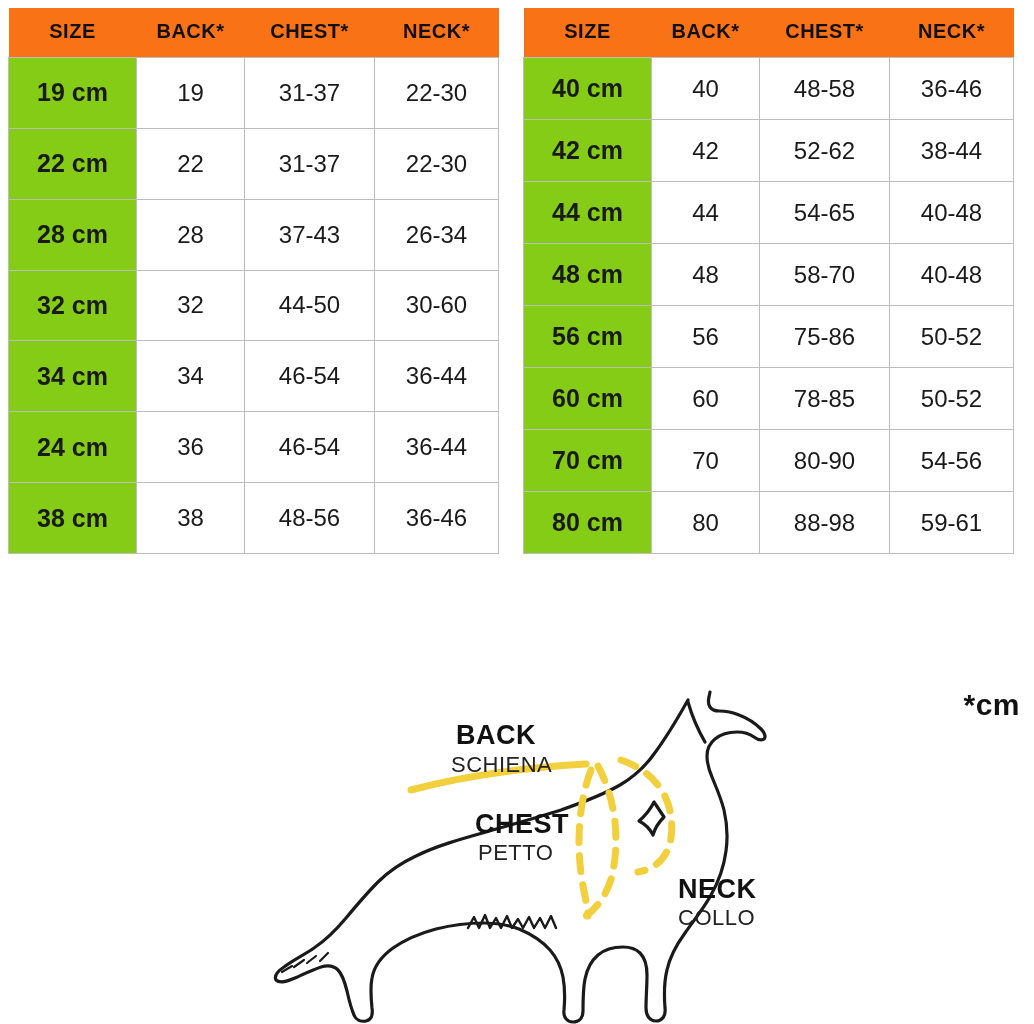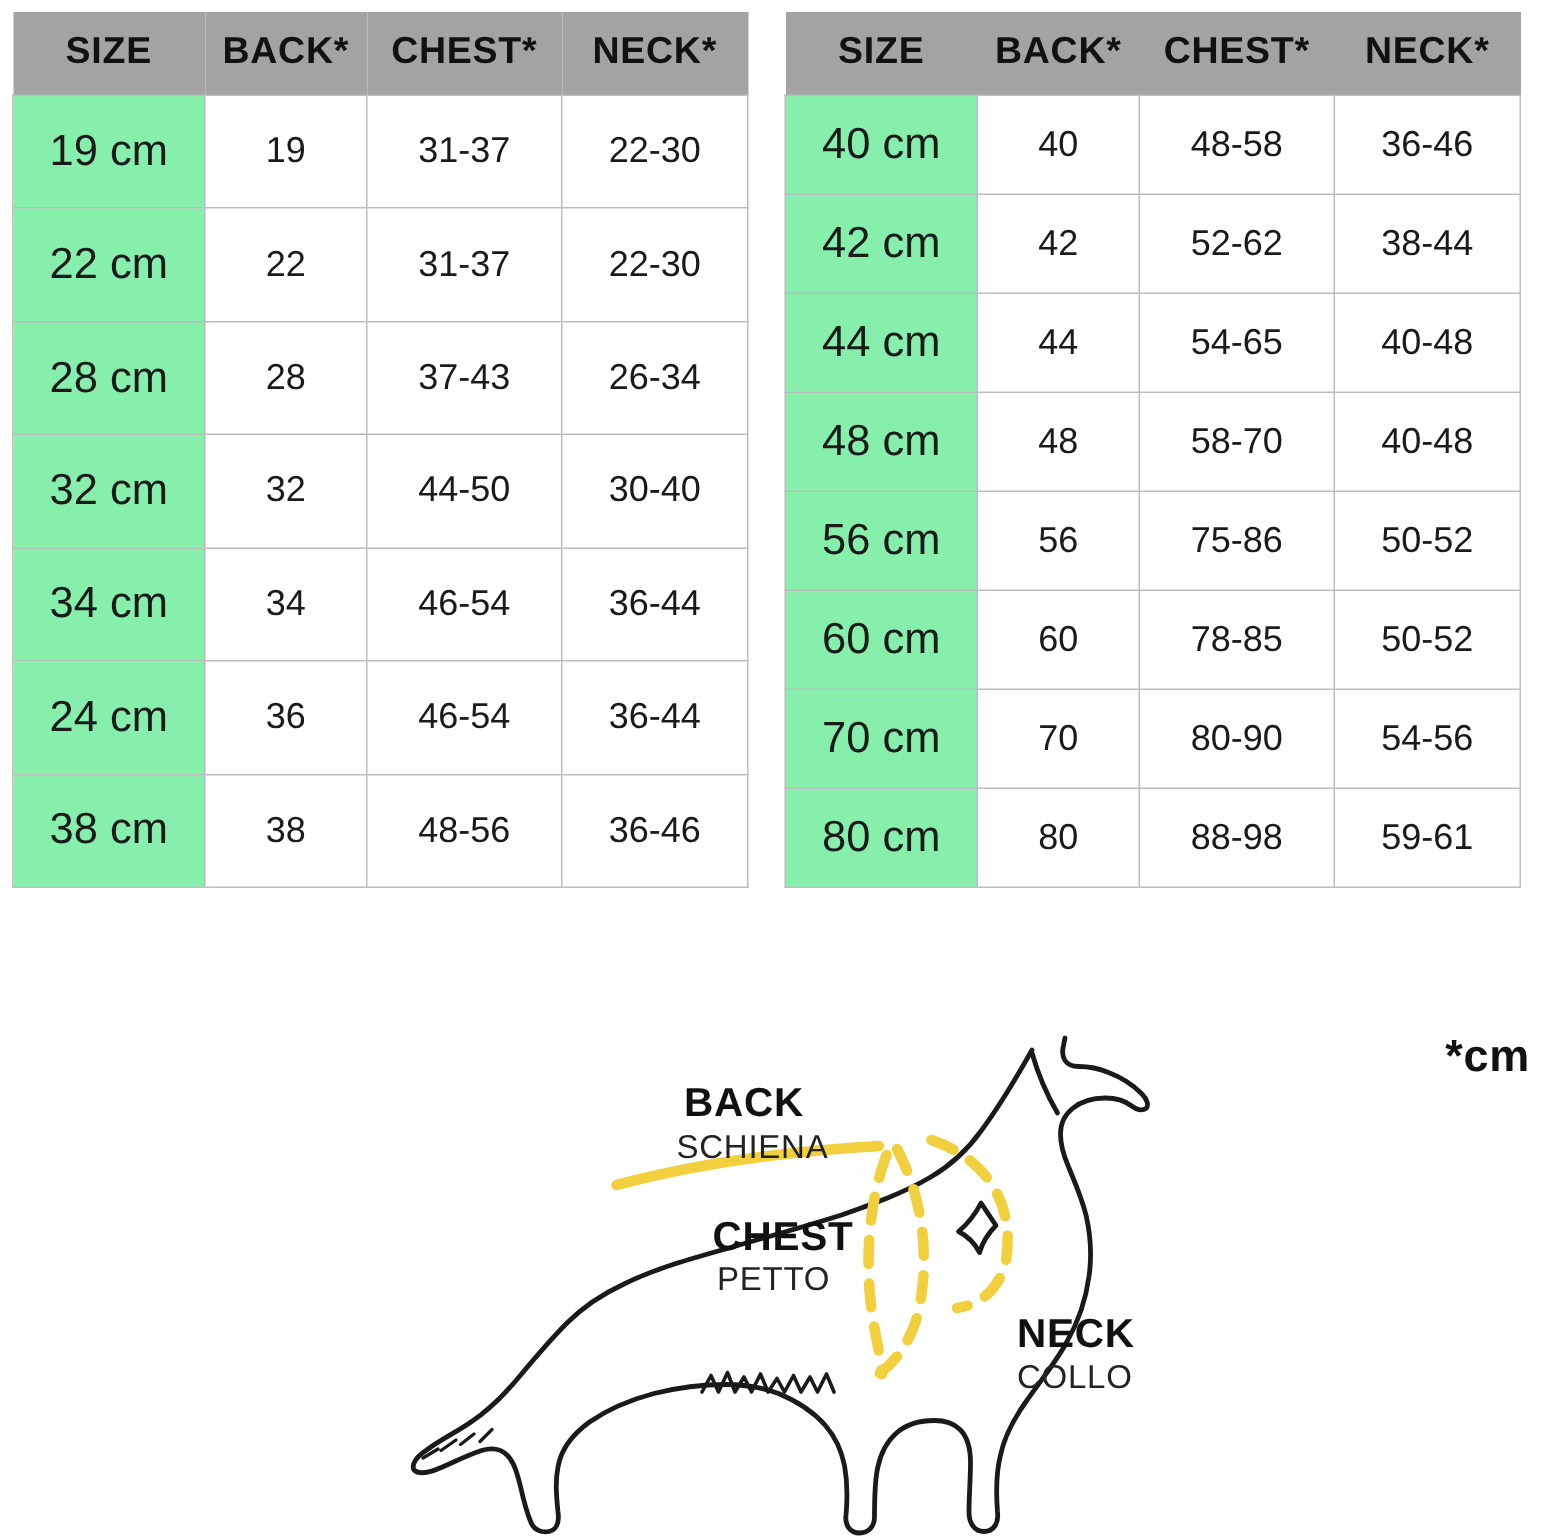--- a/index.html
+++ b/index.html
@@ -31,43 +31,43 @@
   }
 
   .size-table {
     border-collapse: collapse;
     table-layout: fixed;
     width: 490px;
     font-size: 23px;
   }
 
   .size-table thead th {
-    background: #a3a3a3;
+    background: #f97316;
     color: #111111;
     font-weight: bold;
-    font-size: 25px;
+    font-size: 20px;
     letter-spacing: 0.5px;
     padding: 12px 0 14px 0;
     border: none;
     text-align: center;
   }
 
   .size-table tbody td {
     border: 1px solid #bdbdbd;
     text-align: center;
     padding: 16px 0;
     font-size: 24px;
     color: #1a1a1a;
     background: #ffffff;
   }
 
   .size-table tbody td.size-col {
-    background: #86efac;
-    font-weight: normal;
-    font-size: 29px;
+    background: #84cc16;
+    font-weight: bold;
+    font-size: 25px;
   }
 
   .size-table col.c-size { width: 128px; }
   .size-table col.c-back { width: 108px; }
   .size-table col.c-chest { width: 130px; }
   .size-table col.c-neck { width: 124px; }
 
   .unit-note {
     position: absolute;
     right: 14px;
@@ -143,21 +143,21 @@
         <tr>
           <td class="size-col">28 cm</td>
           <td>28</td>
           <td>37-43</td>
           <td>26-34</td>
         </tr>
         <tr>
           <td class="size-col">32 cm</td>
           <td>32</td>
           <td>44-50</td>
-          <td>30-40</td>
+          <td>30-60</td>
         </tr>
         <tr>
           <td class="size-col">34 cm</td>
           <td>34</td>
           <td>46-54</td>
           <td>36-44</td>
         </tr>
         <tr>
           <td class="size-col">24 cm</td>
           <td>36</td>

